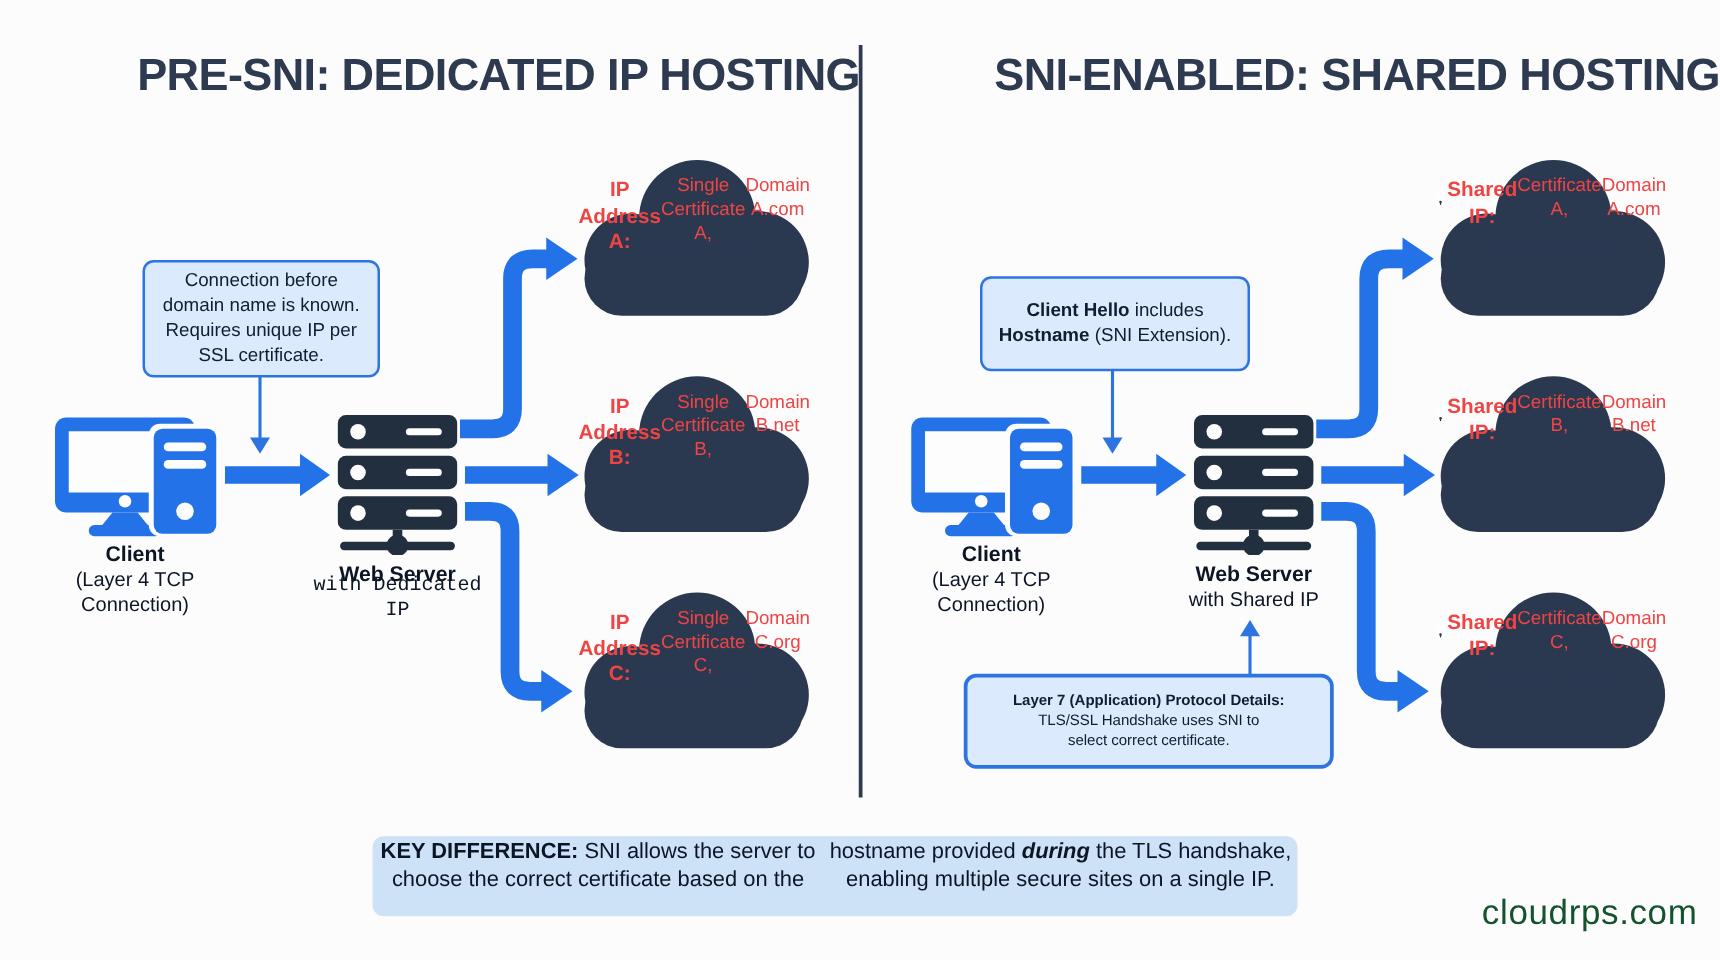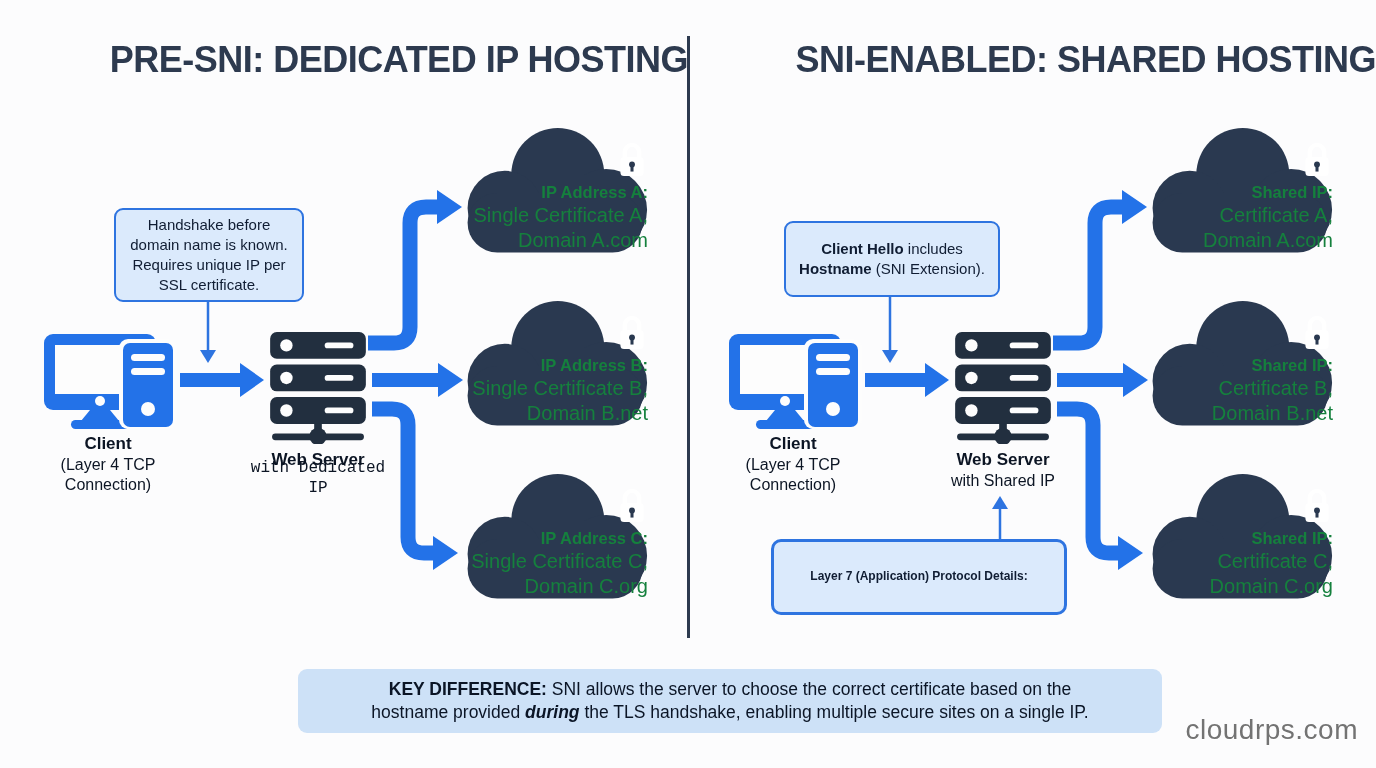--- a/index.html
+++ b/index.html
@@ -36,34 +36,34 @@
   #callout-layer7{left:771px;top:539px;width:290px;height:70px;border-width:3px;border-radius:10px;}
   #callout-layer7 .co-line{font-size:12px;line-height:1.32;}
   
   .dev-label{position:absolute;text-align:center;font-weight:700;font-size:17px;color:#0c1524;}
   .dev-sublabel{position:absolute;text-align:center;font-size:16px;line-height:1.22;color:#0c1524;}
   
   .cloud{position:absolute;width:186px;height:136px;z-index:1;}
   .cloud svg.cloud-bg{position:absolute;left:0;top:0;width:100%;height:100%;}
   .cloud-content{
     position:absolute;left:0;top:0;width:100%;height:100%;
-    display:flex;flex-direction:column;align-items:flex-end;justify-content:flex-start;
-    padding-top:14px;box-sizing:border-box;color:#15803d;text-align:center;
+    display:flex;flex-direction:row;align-items:flex-start;justify-content:flex-start;
+    padding-top:14px;box-sizing:border-box;color:#ef4444;text-align:center;
   }
   .cloud-title{font-weight:700;font-size:16.5px;line-height:1.25;margin-top:2px;}
-  .cloud-line{font-size:20px;line-height:1.25;}
+  .cloud-line{font-size:15px;line-height:1.25;}
   
   #keybox{
-    position:absolute;left:298px;top:669px;width:864px;height:64px;
-    background:#cde1f7;border-radius:9px;display:flex;flex-direction:column;
+    position:absolute;left:298px;top:669px;width:740px;height:64px;
+    background:#cde1f7;border-radius:9px;display:flex;flex-direction:row;
     justify-content:center;text-align:center;color:#0b1526;z-index:2;
   }
   #keybox .kb-line{font-size:17.5px;line-height:1.32;}
   #watermark{
-    position:absolute;right:18px;bottom:22px;font-size:28px;color:#737373;
+    position:absolute;right:18px;bottom:22px;font-size:28px;color:#14532d;
     letter-spacing:0.5px;text-shadow:0 1px 0 #ffffff;
   }
 </style>
 </head>
 <body>
 
 <div>
 
   <div id="title-left" class="panel-title">PRE-SNI: DEDICATED IP HOSTING</div>
   <div id="title-right" class="panel-title">SNI-ENABLED: SHARED HOSTING</div>
@@ -121,33 +121,35 @@
       <polygon points="1123,363 1148,380 1123,397"></polygon>
     </g>
 
     <g stroke="#2372e8" stroke-width="15" fill="none" stroke-linejoin="round">
       <path d="M 1057 409 L 1077 409 Q 1093 409 1093 425 L 1093 537 Q 1093 553 1109 553 L 1119 553"></path>
       <polygon points="1118,536 1143,553 1118,570" fill="#2372e8" stroke="none"></polygon>
     </g>
   </svg>
 
   <div id="callout-handshake" class="callout">
-    <div class="co-line">Handshake before</div>
+    <div class="co-line">Connection before</div>
     <div class="co-line">domain name is known.</div>
     <div class="co-line">Requires unique IP per</div>
     <div class="co-line">SSL certificate.</div>
   </div>
 
   <div id="callout-clienthello" class="callout">
     <div class="co-line"><b>Client Hello</b><span> includes</span></div>
     <div class="co-line"><b>Hostname</b><span> (SNI Extension).</span></div>
   </div>
 
   <div id="callout-layer7" class="callout">
     <div class="co-line"><b>Layer 7 (Application) Protocol Details:</b></div>
+    <div class="co-line">TLS/SSL Handshake uses SNI to</div>
+    <div class="co-line">select correct certificate.</div>
   </div>
 
   <svg class="abs" style="left:42px;top:330px;" width="135" height="100" viewBox="0 0 135 100">
     <rect x="2" y="4" width="112" height="76" rx="9" fill="#2372e8"></rect>
     <rect x="13" y="15" width="90" height="49" fill="#fdfdfd"></rect>
     <circle cx="58" cy="71" r="5" fill="#fdfdfd"></circle>
     <polygon points="48,80 68,80 77,91 39,91" fill="#2372e8"></polygon>
     <rect x="29" y="90" width="58" height="9" rx="4.5" fill="#2372e8"></rect>
     <rect x="77" y="9" width="58" height="90" rx="9" fill="#fdfdfd"></rect>
     <rect x="81" y="13" width="50" height="84" rx="7" fill="#2372e8"></rect>

